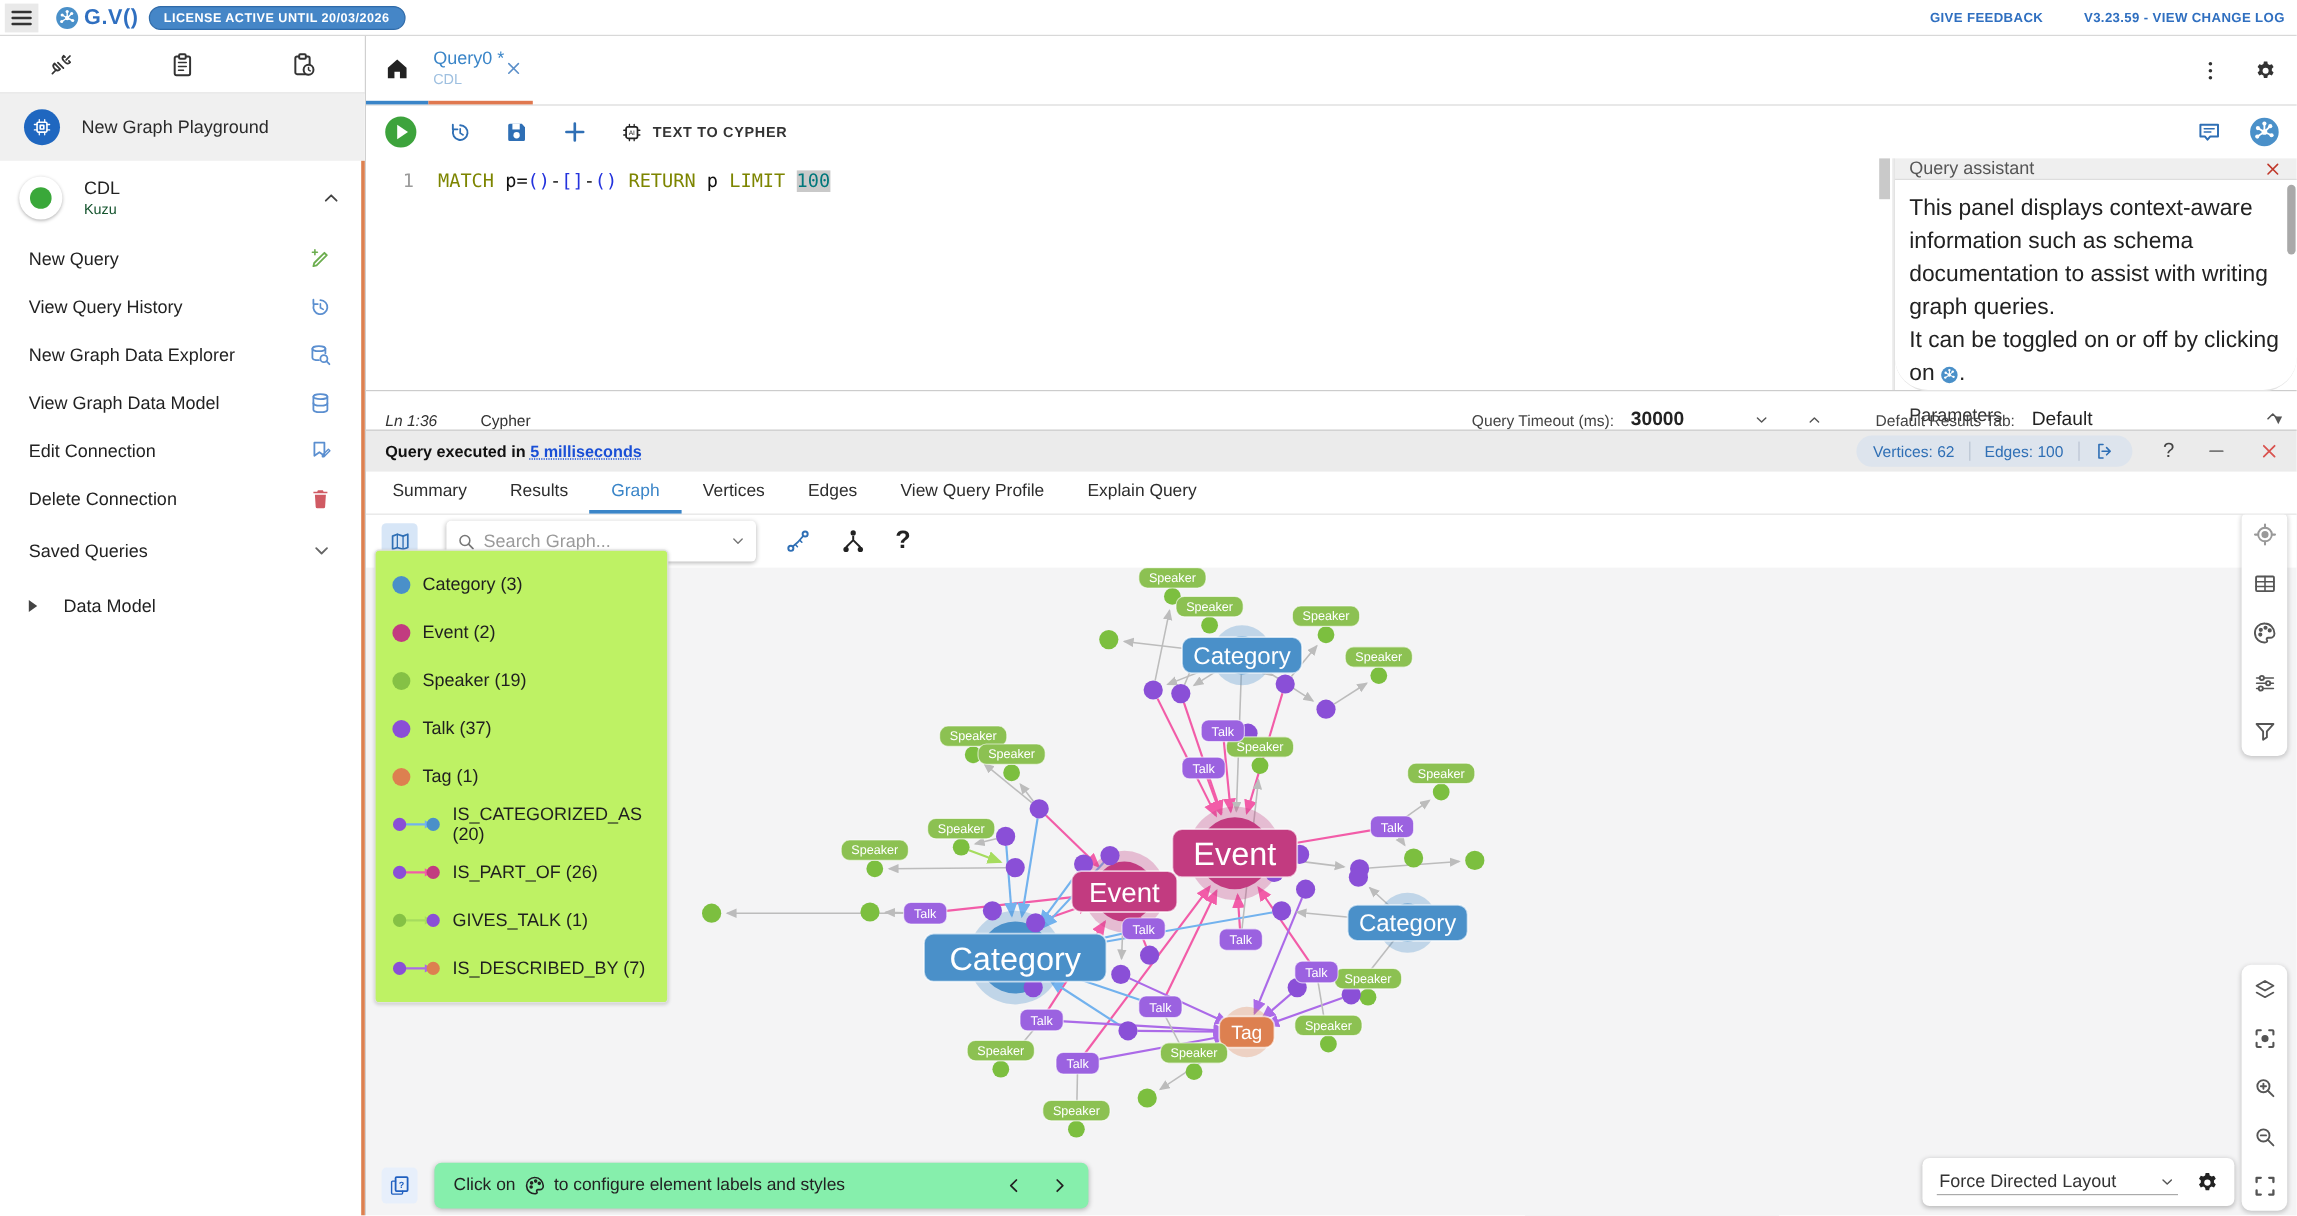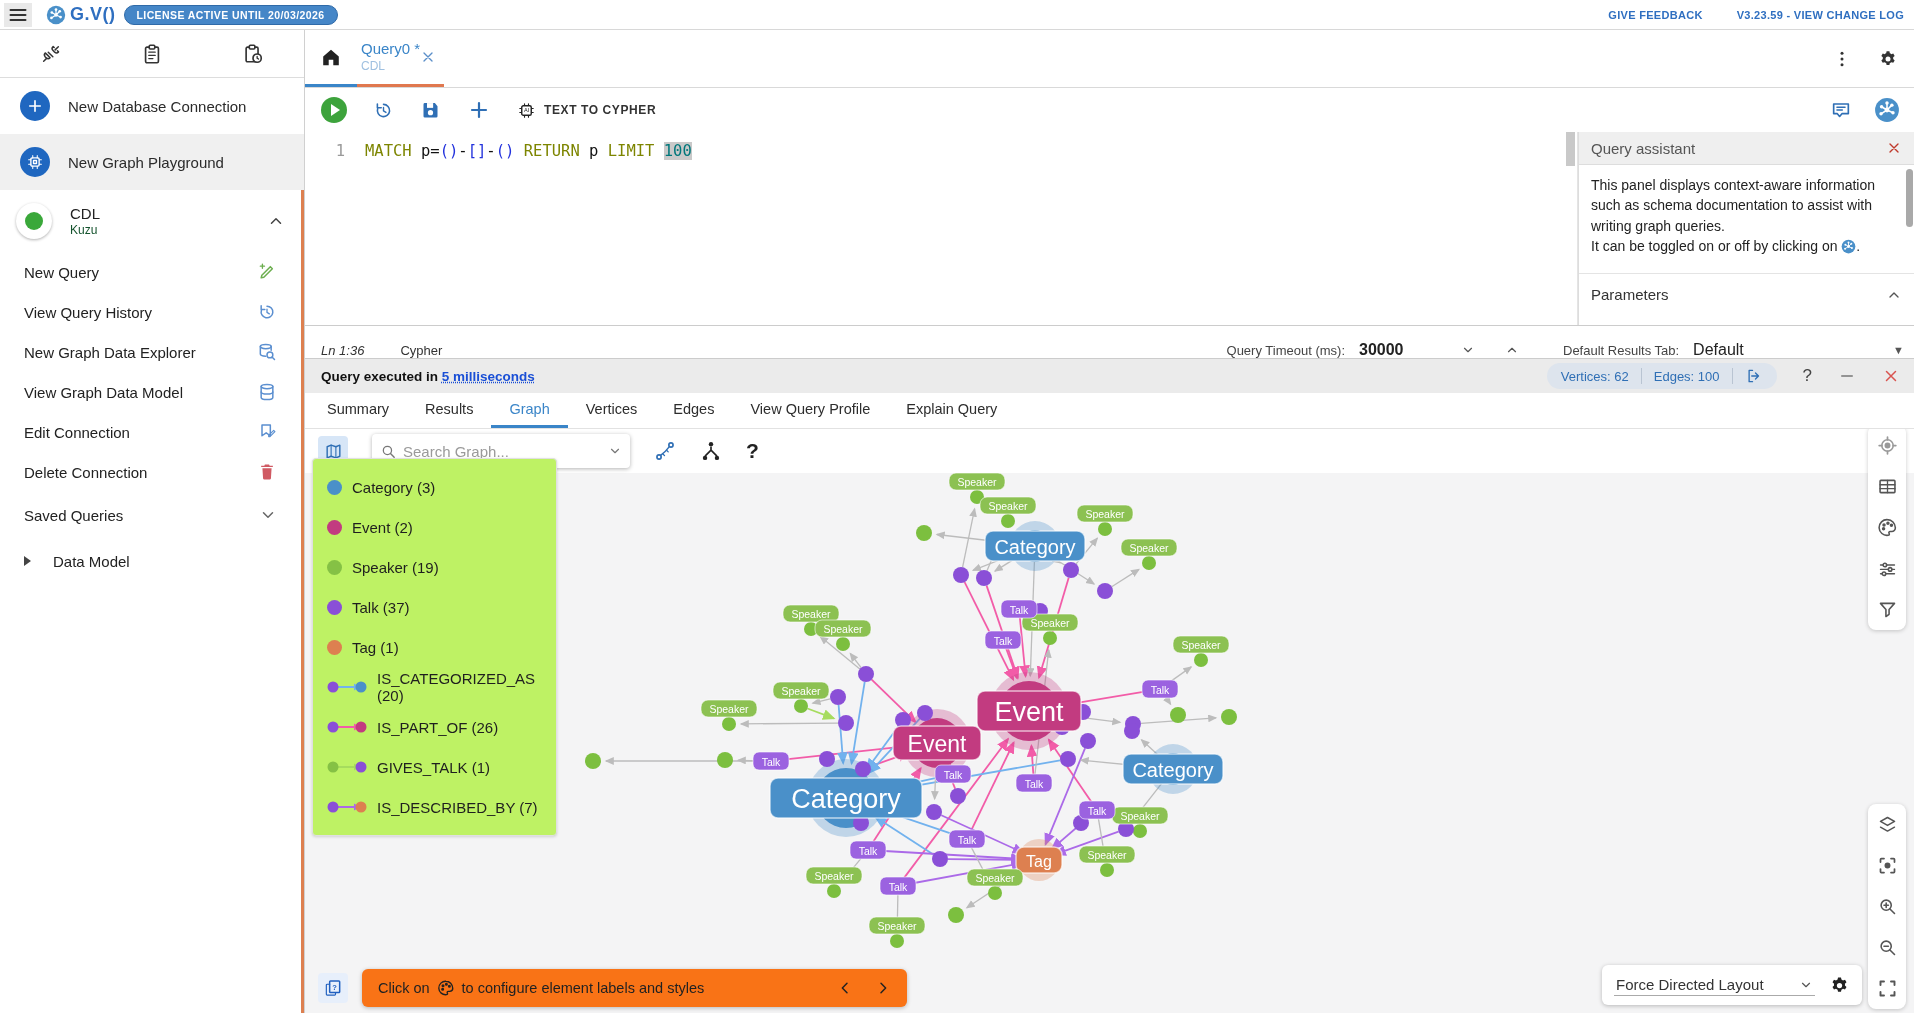--- a/index.html
+++ b/index.html
@@ -76,21 +76,21 @@
   .code-line { display:flex; line-height:22px; }
   .gutter { width:60px; text-align:right; color:#9a9a9a; padding-right:20px; flex:none; }
   .tok-kw { color:#7d8500;text-align:right; } .tok-pl { color:#111; } .tok-br { color:#2433dd; }
   .tok-num { color:#00777b; background:#c9c9c9; }
   .ed-scroll { position:absolute; right:2px; top:0; width:9px; height:34px; background:#c9c9c9; }
 
   .assistant { width:336px; flex:none; display:flex; flex-direction:column; border-left:1px solid #ddd; }
   .as-head { height:33px; background:#efefef; border-bottom:1px solid #ddd; display:flex; align-items:center; padding:0 12px; }
   .as-title { font-size:15px; color:#555; }
   .as-close { margin-left:auto; width:16px; height:16px; color:#c0392b; cursor:pointer; }
-  .as-body { padding:10px 12px 17px; font-size:14px; color:#222; line-height:1.45; border-bottom:1px solid #e4e4e4; position:relative; }
+  .as-body { padding:10px 12px 0; font-size:19px; color:#222; line-height:1.45; border-bottom:1px solid #e4e4e4; position:relative;border-radius:28px; }
   .as-body .hub-inline { display:inline-block; width:15px; height:15px; vertical-align:-3px; }
   .as-scroll { position:absolute; right:1px; top:4px; width:7px; height:58px; background:#a9a9a9; border-radius:4px; }
   .as-params { display:flex; align-items:center; padding:12px 12px; }
   .as-params .lbl { font-size:15px; color:#333; }
   .as-params .ic { margin-left:auto; width:16px; height:16px; color:#555; cursor:pointer; }
 
   .statusrow { height:33px; border-top:1px solid #ccc; display:flex; align-items:center; font-size:13px; color:#333; padding:16px 10px 0 16px; }
   .pos { font-style:italic; margin-right:36px; }
   .statusrow-right { margin-left:auto; display:flex; align-items:center; gap:10px; }
   .fld-lbl { color:#444; }
@@ -137,21 +137,21 @@
   .graph-svg { position:absolute; left:0; top:26px; width:1609px; height:558px; }
 
   .rtool { position:absolute; right:8px; width:38px; background:#fff; border-radius:8px; box-shadow:0 1px 4px rgba(0,0,0,.2); display:flex; flex-direction:column; align-items:center; padding:10px 0; gap:20px; z-index:6; }
   .rtool .ic { width:21px; height:21px; color:#555; cursor:pointer; }
   .rtool .ic.dim { color:#999; }
   .rtool-top { top:-4px; } .rtool-bot { bottom:4px; }
 
   .hintbar { position:absolute; left:13px; bottom:6px; display:flex; align-items:center; gap:14px; z-index:6; }
   .hint-btn { width:30px; height:30px; border-radius:4px; background:#e7effb; color:#2060c0; display:flex; align-items:center; justify-content:center; cursor:pointer; }
   .hint-btn .ic { width:20px; height:20px; }
-  .hint-card { width:545px; height:38px; background:#f97316; border-radius:6px; box-shadow:0 1px 4px rgba(0,0,0,.25); display:flex; align-items:center; padding:0 16px; gap:7px; font-size:14.5px; color:#222; }
+  .hint-card { width:545px; height:38px; background:#86efac; border-radius:6px; box-shadow:0 1px 4px rgba(0,0,0,.25); display:flex; align-items:center; padding:0 16px; gap:7px; font-size:14.5px; color:#222; }
   .hint-card .ic { width:18px; height:18px; color:#222; }
   .hint-chevs { margin-left:auto; display:flex; gap:22px; }
   .hint-chevs .ic { width:16px; height:16px; cursor:pointer; }
   .chev-dim { color:#bbb; }
 
   .layout-card { position:absolute; right:52px; bottom:8px; width:260px; height:40px; background:#fff; border-radius:6px; box-shadow:0 1px 4px rgba(0,0,0,.25); display:flex; align-items:center; padding:0 12px; gap:14px; z-index:6; }
   .layout-sel { flex:1; display:flex; align-items:center; border-bottom:1px solid #aaa; padding:2px 2px; cursor:pointer; }
   .layout-sel .val { font-size:15px; color:#333; flex:1; }
   .layout-sel .ic { width:14px; height:14px; color:#555; }
   .layout-card .gear { width:21px; height:21px; color:#222; cursor:pointer; }
@@ -214,30 +214,20 @@
       <span class="ic">
           <svg viewBox="0 0 24 24" fill="none" stroke="currentColor" stroke-width="1.8" stroke-linecap="round" stroke-linejoin="round">
             <rect x="4.5" y="4.5" width="13" height="16" rx="1.5"></rect>
             <rect x="8" y="2.5" width="6" height="4" rx="1" fill="#fff"></rect>
             <circle cx="16.5" cy="16.5" r="4.5" fill="#fff"></circle>
             <path d="M16.5 14.5v2l1.5 1" stroke-width="1.4"></path>
           </svg>
         </span>
     </div>
 
-    <div class="side-action">
-      <span class="action-circle">
-          <span class="ic">
-            <svg viewBox="0 0 24 24" fill="none" stroke="currentColor" stroke-width="1.8" stroke-linecap="round" stroke-linejoin="round">
-              <path d="M12 5v14M5 12h14" stroke-width="2.2"></path>
-            </svg>
-          </span>
-        </span>
-      <span class="lbl">New Database Connection</span>
-    </div>
     <div class="side-action active">
       <span class="action-circle">
           <span class="ic">
             <svg viewBox="0 0 24 24" fill="none" stroke="currentColor" stroke-width="1.8" stroke-linecap="round" stroke-linejoin="round">
               <rect x="6.5" y="6.5" width="11" height="11" rx="1.5"></rect>
               <rect x="10" y="10" width="4" height="4"></rect>
               <path d="M9 6.5V3.5M15 6.5V3.5M9 20.5v-3M15 20.5v-3M6.5 9h-3M6.5 15h-3M20.5 9h-3M20.5 15h-3" stroke-width="1.4"></path>
             </svg>
           </span>
         </span>

